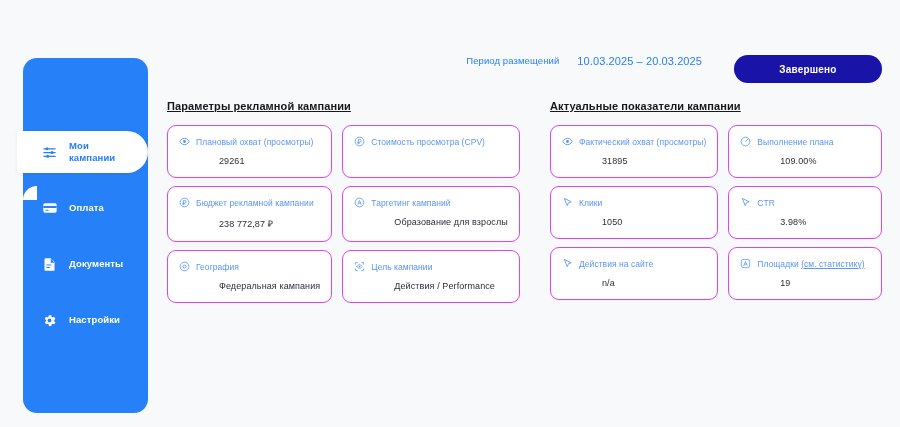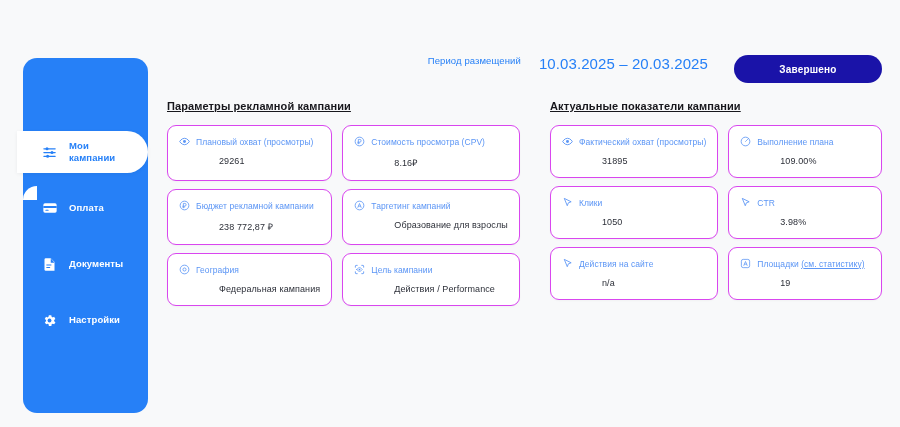--- a/index.html
+++ b/index.html
@@ -106,24 +106,24 @@
     height: 28px;
     display: flex;
     gap: 18px;
   }
   .period-label {
     font-size: 9.5px;
     color: #2680f7;
     letter-spacing: 0.1px;
   }
   .period-value {
-    font-size: 15px;
+    font-size: 11px;
     color: #2680f7;
     letter-spacing: 0.1px;
-    margin-right: 8px;
+    margin-right: 14px;
   }
   .status-btn {
     width: 148px;
     height: 28px;
     background: #1a13a8;
     border-radius: 14px;
     border: none;
     color: #ffffff;
     font-size: 10px;
     font-weight: bold;
@@ -293,21 +293,20 @@
         <div class="card-head">
           <span class="card-icon">
             <svg width="11" height="11" viewBox="0 0 24 24" fill="none" stroke="#5b95f5" stroke-width="1.8">
               <circle cx="12" cy="12" r="9.5"></circle>
               <path d="M9.5 17V7.5h3.2a2.9 2.9 0 0 1 0 5.8H8.3" stroke-width="1.7" stroke-linecap="round"></path>
               <path d="M8.3 15.3h4.2" stroke-width="1.7" stroke-linecap="round"></path>
             </svg>
           </span>
           <span class="card-title">Стоимость просмотра (CPV)</span>
         </div>
-        <div class="card-value">8.16₽</div>
       </div>
 
       <div class="card">
         <div class="card-head">
           <span class="card-icon">
             <svg width="11" height="11" viewBox="0 0 24 24" fill="none" stroke="#5b95f5" stroke-width="1.8">
               <circle cx="12" cy="12" r="9.5"></circle>
               <path d="M9.5 17V7.5h3.2a2.9 2.9 0 0 1 0 5.8H8.3" stroke-width="1.7" stroke-linecap="round"></path>
               <path d="M8.3 15.3h4.2" stroke-width="1.7" stroke-linecap="round"></path>
             </svg>

